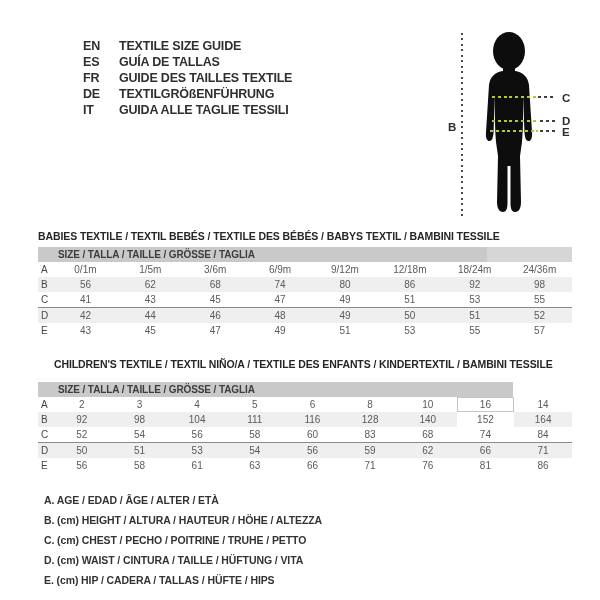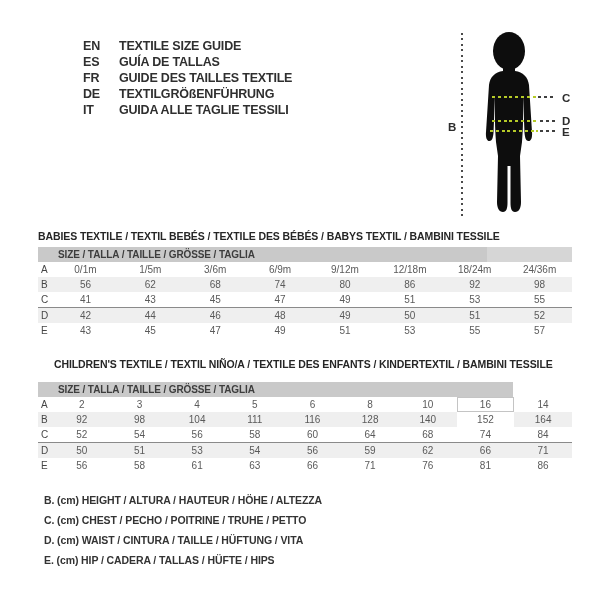--- a/index.html
+++ b/index.html
@@ -201,21 +201,21 @@
           <td class="hl-b">152</td>
           <td>164</td>
         </tr>
         <tr>
           <th>C</th>
           <td>52</td>
           <td>54</td>
           <td>56</td>
           <td>58</td>
           <td>60</td>
-          <td>64</td>
+          <td>83</td>
           <td>68</td>
           <td>74</td>
           <td>84</td>
         </tr>
         <tr>
           <th>D</th>
           <td>50</td>
           <td>51</td>
           <td>53</td>
           <td>54</td>
@@ -234,19 +234,20 @@
           <td>66</td>
           <td>71</td>
           <td>76</td>
           <td>81</td>
           <td>86</td>
         </tr>
       </tbody>
   </table>
 
   <div class="legend">
+    <div class="legend-line">A. AGE / EDAD / ÂGE / ALTER / ETÀ</div>
     <div class="legend-line">B. (cm) HEIGHT / ALTURA / HAUTEUR / HÖHE / ALTEZZA</div>
     <div class="legend-line">C. (cm) CHEST / PECHO / POITRINE / TRUHE / PETTO</div>
     <div class="legend-line">D. (cm) WAIST / CINTURA / TAILLE / HÜFTUNG / VITA</div>
     <div class="legend-line">E. (cm) HIP / CADERA / TALLAS / HÜFTE / HIPS</div>
   </div>
 
 </div>
 
 </body></html>

